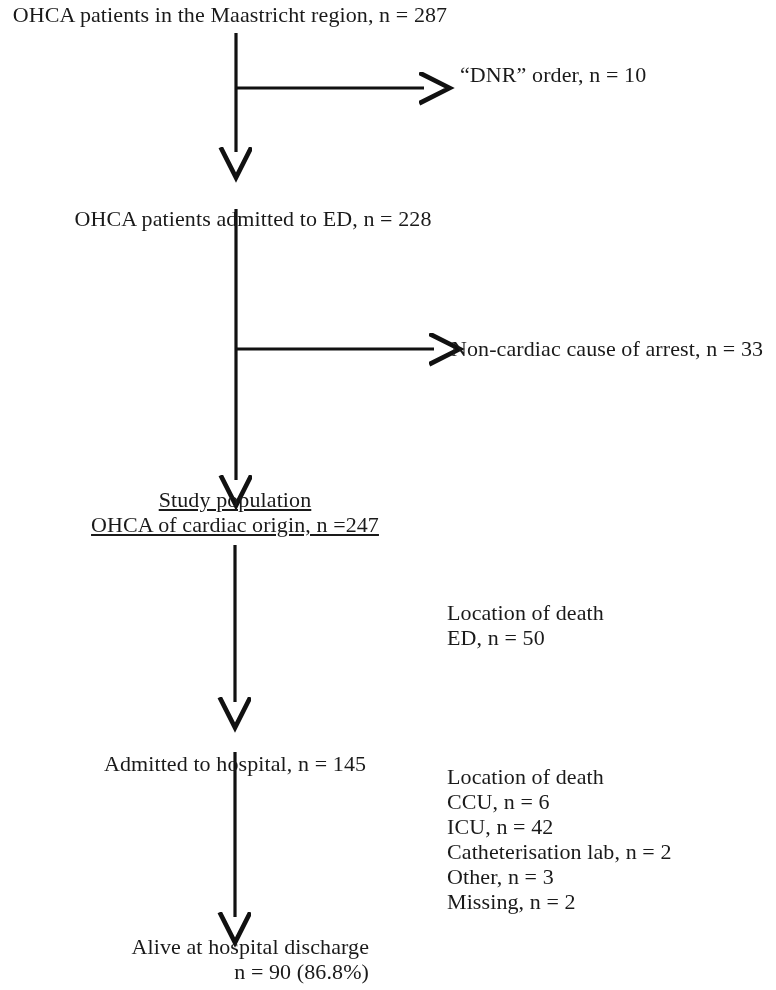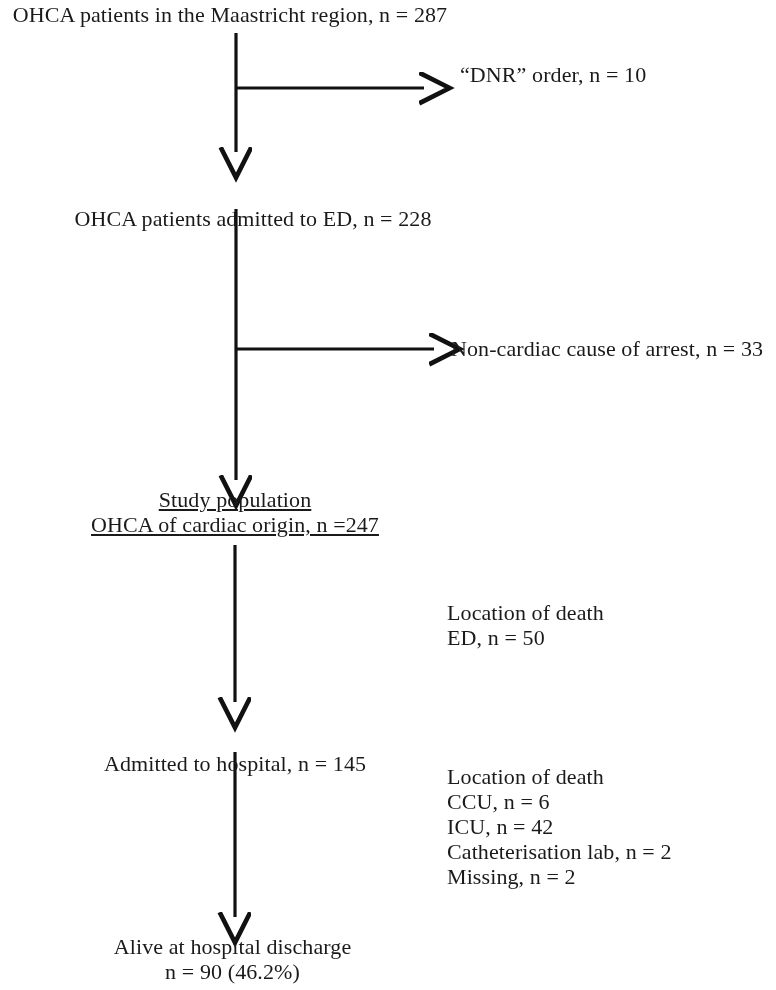--- a/index.html
+++ b/index.html
@@ -81,39 +81,40 @@
 
   <div class="node node-center" style="left:75px; top:487px; width:320px;text-decoration:underline;">
     <span class="line">Study population</span>
     <span class="line">OHCA of cardiac origin, n =247</span>
   </div>
 
   <div class="node node-center" style="left:80px; top:751px; width:310px;">
     <span class="line">Admitted to hospital, n = 145</span>
   </div>
 
-  <div class="node node-center" style="left:80px; top:934px; width:305px;">
+  <div class="node node-center" style="left:64px; top:934px; width:305px;text-align:right;">
     <span class="line">Alive at hospital discharge</span>
-    <span class="line">n = 90 (46.2%)</span>
+    <span class="line">n = 90 (86.8%)</span>
   </div>
 
   <div class="node node-left" style="left:460px; top:62px;">
     <span class="line">“DNR” order, n = 10</span>
   </div>
 
   <div class="node node-left" style="left:451px; top:336px;">
     <span class="line">Non-cardiac cause of arrest, n = 33</span>
   </div>
 
   <div class="node node-left" style="left:447px; top:600px;">
     <span class="line bold">Location of death</span>
     <span class="line">ED, n = 50</span>
   </div>
 
   <div class="node node-left" style="left:447px; top:764px;">
     <span class="line bold">Location of death</span>
     <span class="line">CCU, n = 6</span>
     <span class="line">ICU, n = 42</span>
     <span class="line">Catheterisation lab, n = 2</span>
+    <span class="line">Other, n = 3</span>
     <span class="line">Missing, n = 2</span>
   </div>
 
 </div>
 
 </body></html>

